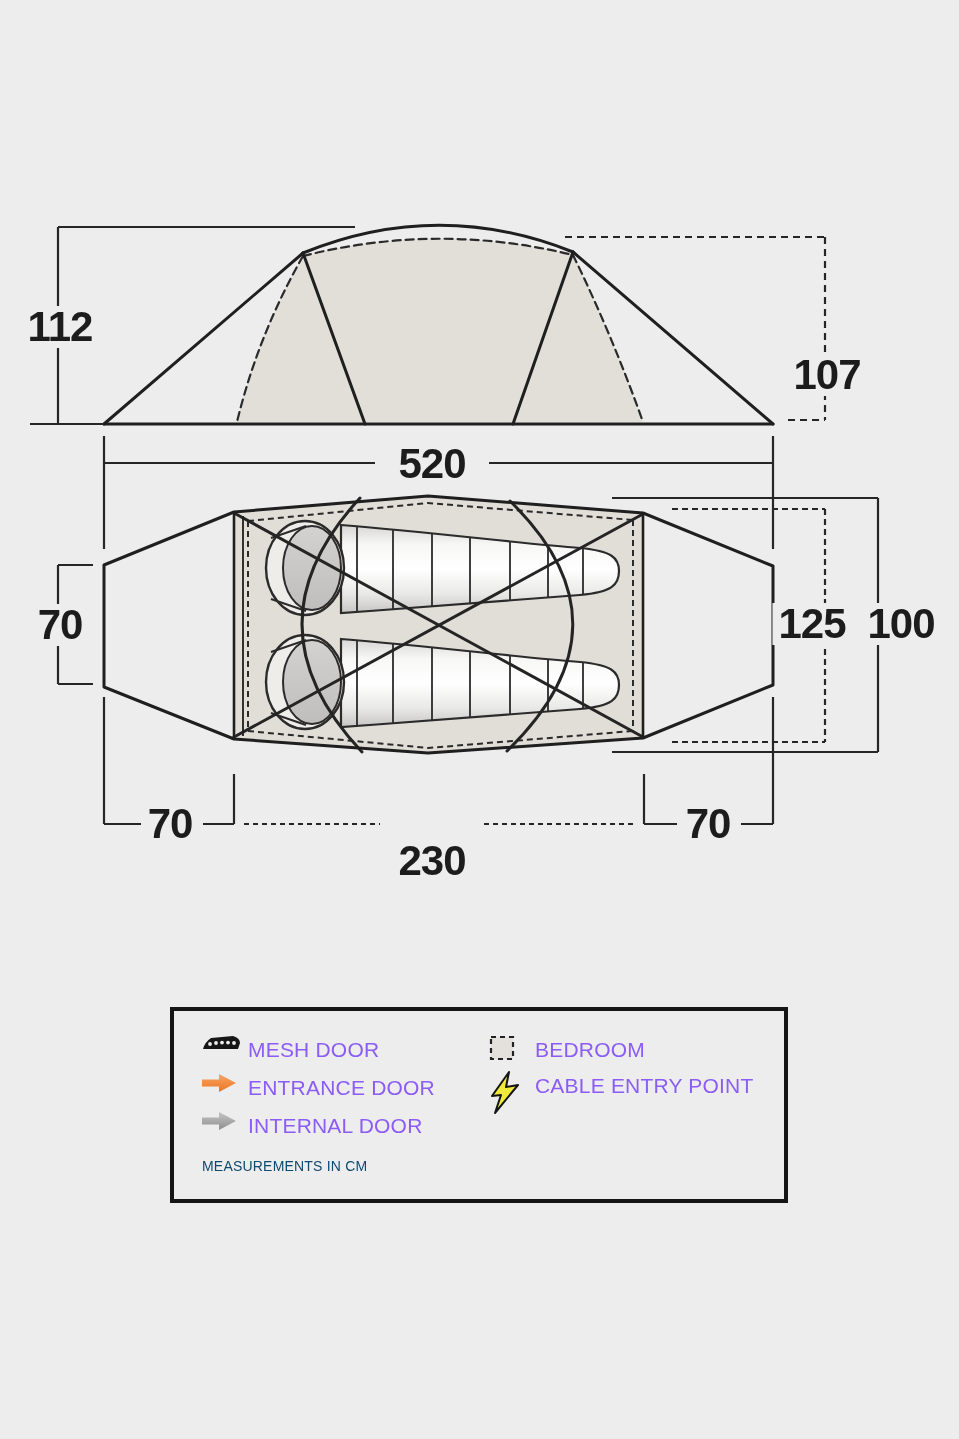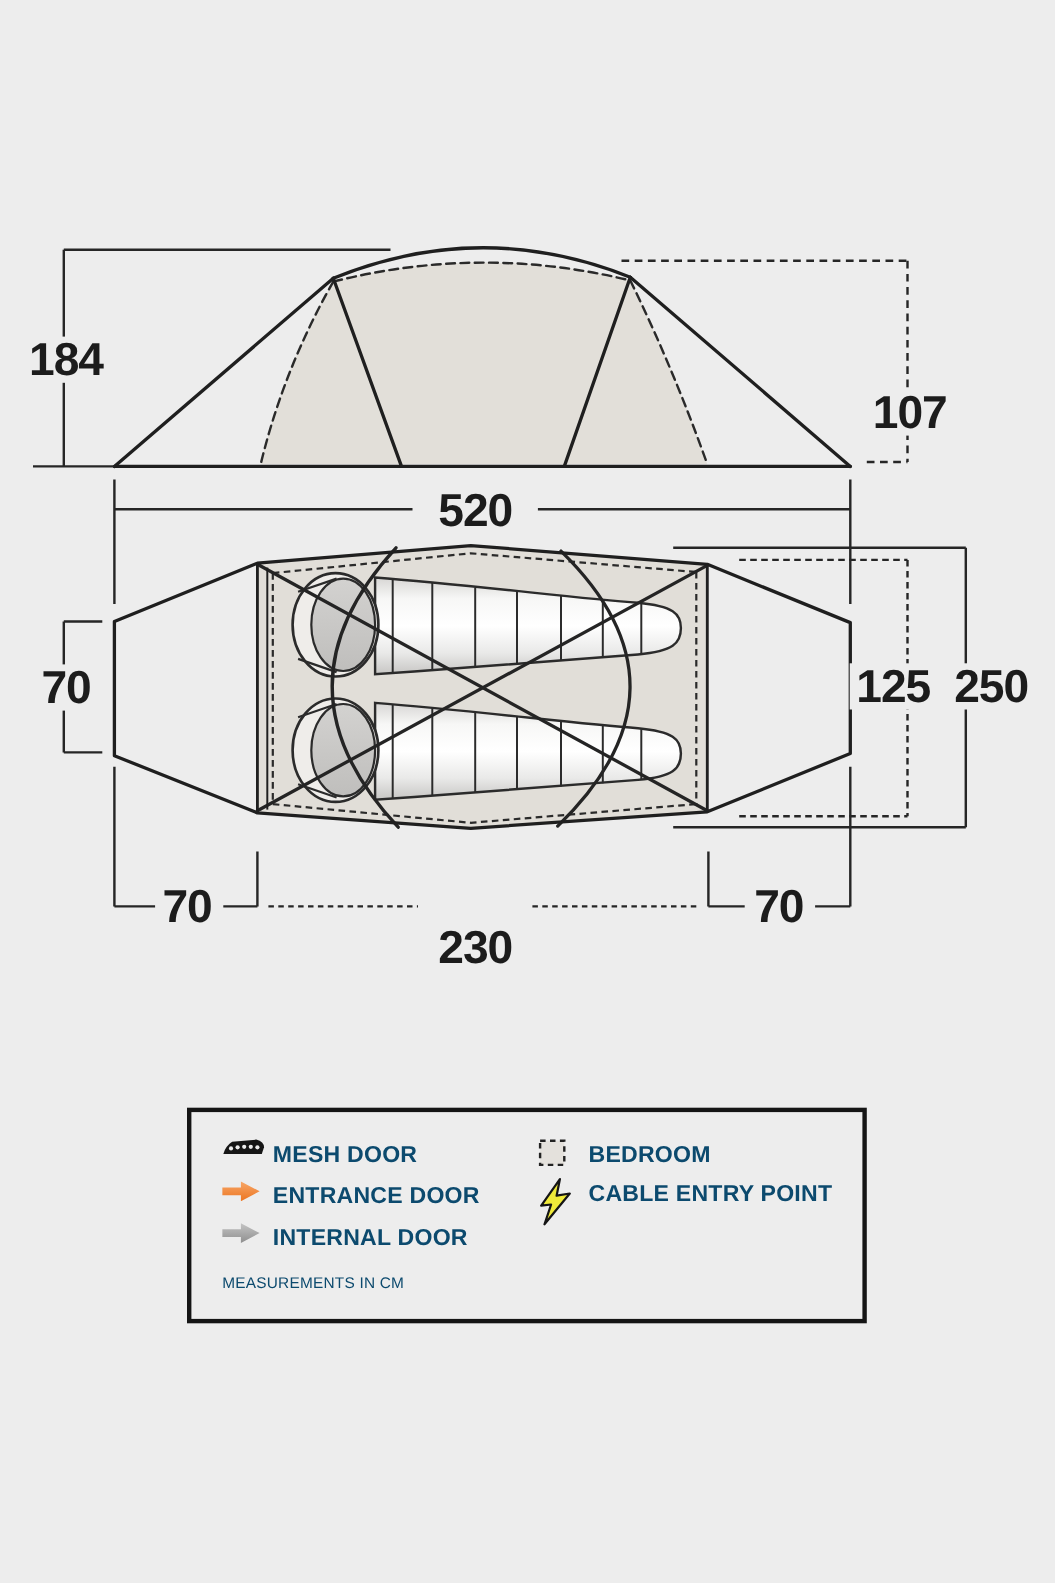--- a/index.html
+++ b/index.html
@@ -12,21 +12,21 @@
     position:absolute;transform:translate(-50%,-50%);
     font-weight:bold;font-size:42px;letter-spacing:-1px;color:#1c1c1c;
     background:#ededed;padding:0 6px;line-height:1;white-space:nowrap;
   }
   .legend{
     position:absolute;left:170px;top:1007px;width:618px;height:196px;
     border:4px solid #151515;box-sizing:border-box;background:#ededed;
   }
   .lrow{position:absolute;height:30px;display:flex;align-items:center;}
   .licon{width:46px;display:flex;align-items:center;justify-content:flex-start;flex:0 0 46px;}
-  .ltext{font-weight:bold;font-size:21px;color:#0c4a6e;letter-spacing:0.2px;white-space:nowrap;}
+  .ltext{font-weight:normal;font-size:21px;color:#8b5cf6;letter-spacing:0.2px;white-space:nowrap;}
   .lnote{
     position:absolute;left:28px;top:147px;
     font-size:14px;color:#0c4a6e;letter-spacing:0.2px;white-space:nowrap;
   }
 </style>
 </head>
 <body>
 
 <div class="stage">
 
@@ -132,26 +132,26 @@
       <path d="M58,565 L58,684 M58,565 L93,565 M58,684 L93,684"></path>
 
       <g stroke-dasharray="6 4">
         <path d="M672,509 L825,509 M672,742 L825,742 M825,509 L825,742"></path>
       </g>
 
       <path d="M612,498 L878,498 M878,498 L878,752 M612,752 L878,752"></path>
     </g>
   </svg>
 
-  <div class="num" style="left:60px;top:327px;">184</div>
+  <div class="num" style="left:60px;top:327px;">112</div>
   <div class="num" style="left:827px;top:327px;margin-top:48px;">107</div>
   <div class="num" style="left:432px;top:464px;">520</div>
   <div class="num" style="left:60px;top:625px;">70</div>
   <div class="num" style="left:812px;top:624px;">125</div>
-  <div class="num" style="left:901px;top:624px;">250</div>
+  <div class="num" style="left:901px;top:624px;">100</div>
   <div class="num" style="left:170px;top:824px;">70</div>
   <div class="num" style="left:432px;top:824px;margin-top:37px;">230</div>
   <div class="num" style="left:708px;top:824px;">70</div>
 
   <div class="legend">
 
     <div class="lrow" style="left:28px;top:24px;">
       <span class="licon">
         <svg width="40" height="15" viewBox="0 0 40 15">
           <path d="M1,14 Q3,7 9,3 L31,1 Q38,3 38,8 L36,14 Z" fill="#161616"></path>

